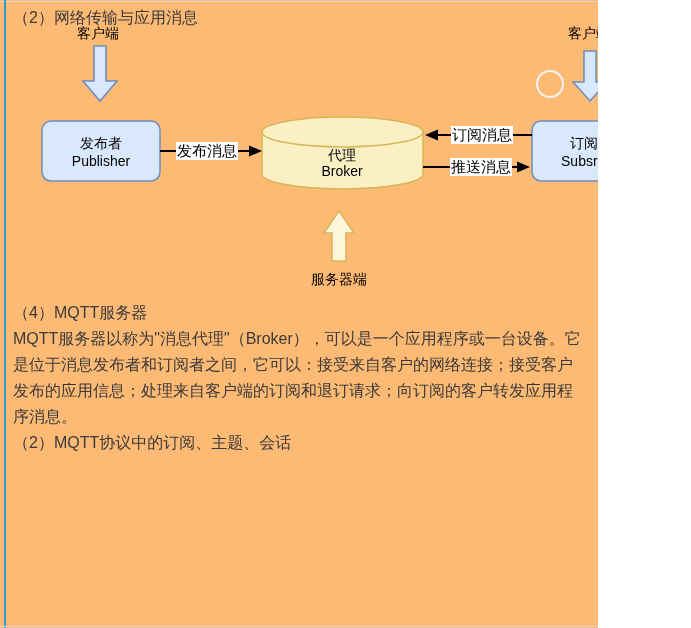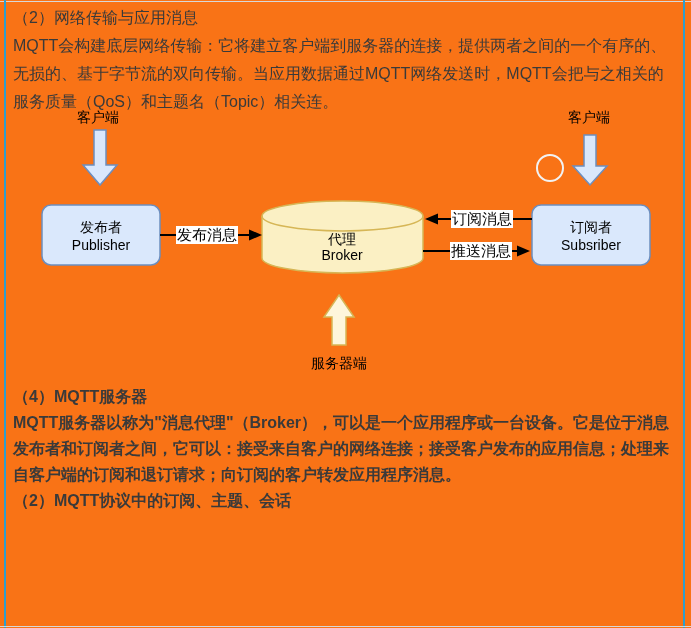--- a/index.html
+++ b/index.html
@@ -1,55 +1,54 @@
 <!DOCTYPE html>
 <html><head>
 <meta charset="utf-8">
 <style>
   * { margin: 0; padding: 0; box-sizing: border-box; }
   html, body { background: #ffffff; }
   .page {
     position: relative;
-    width: 691px;
+    width: 598px;
     height: 628px;
-    background: #f97316;
+    background: #fdba74;
     overflow: hidden;
     font-family: "Liberation Sans", "DejaVu Sans", sans-serif;
     color: #3a3a3a;
   }
   .hline { position: absolute; left: 0; right: 0; height: 1px; background: #d8d8d8; }
   .hline.top { top: 1px; }
   .hline.bottom { top: 626px; }
   .vline { position: absolute; top: 0; bottom: 0; width: 2px; background: #2f9ecd; }
   .vline.left { left: 4px; }
   .vline.right { left: 683px; }
   .text-block { padding: 0 14px 0 13px; font-size: 16px; }
   .top-block { padding-top: 4px; line-height: 28px; }
-  .bottom-block { line-height: 26px; margin-top: 4px; font-weight: bold; }
+  .bottom-block { line-height: 26px; margin-top: 4px; }
   .heading, .para { white-space: normal; }
   .diagram-svg { display: block; margin-top: -8px; }
   .diagram-svg text {
     font-family: "Liberation Sans", "DejaVu Sans", sans-serif;
     fill: #000000;
   }
   .node-text { font-size: 14px; }
   .edge-text { font-size: 15px; }
   .side-text { font-size: 14px; }
 </style>
 </head>
 <body>
 
 <div class="page">
   <div class="hline top"></div>
   <div class="vline left"></div>
   <div class="vline right"></div>
 
   <div class="text-block top-block">
     <div class="heading">（2）网络传输与应用消息</div>
-    <div class="para">MQTT会构建底层网络传输：它将建立客户端到服务器的连接，提供两者之间的一个有序的、无损的、基于字节流的双向传输。当应用数据通过MQTT网络发送时，MQTT会把与之相关的服务质量（QoS）和主题名（Topic）相关连。</div>
   </div>
 
   <svg class="diagram-svg" width="691" height="272" viewBox="0 0 691 272">
 
     <circle cx="550" cy="60" r="13" fill="none" stroke="#f2f2f2" stroke-width="2"></circle>
 
     <text class="side-text" x="98" y="14" text-anchor="middle">客户端</text>
     <text class="side-text" x="589" y="14" text-anchor="middle">客户端</text>
 
     <polygon points="94,22 106,22 106,57 117,57 100,77 83,57 94,57" stroke-width="1.5" fill="#dae8fc" stroke="#6c8ebf"></polygon>

